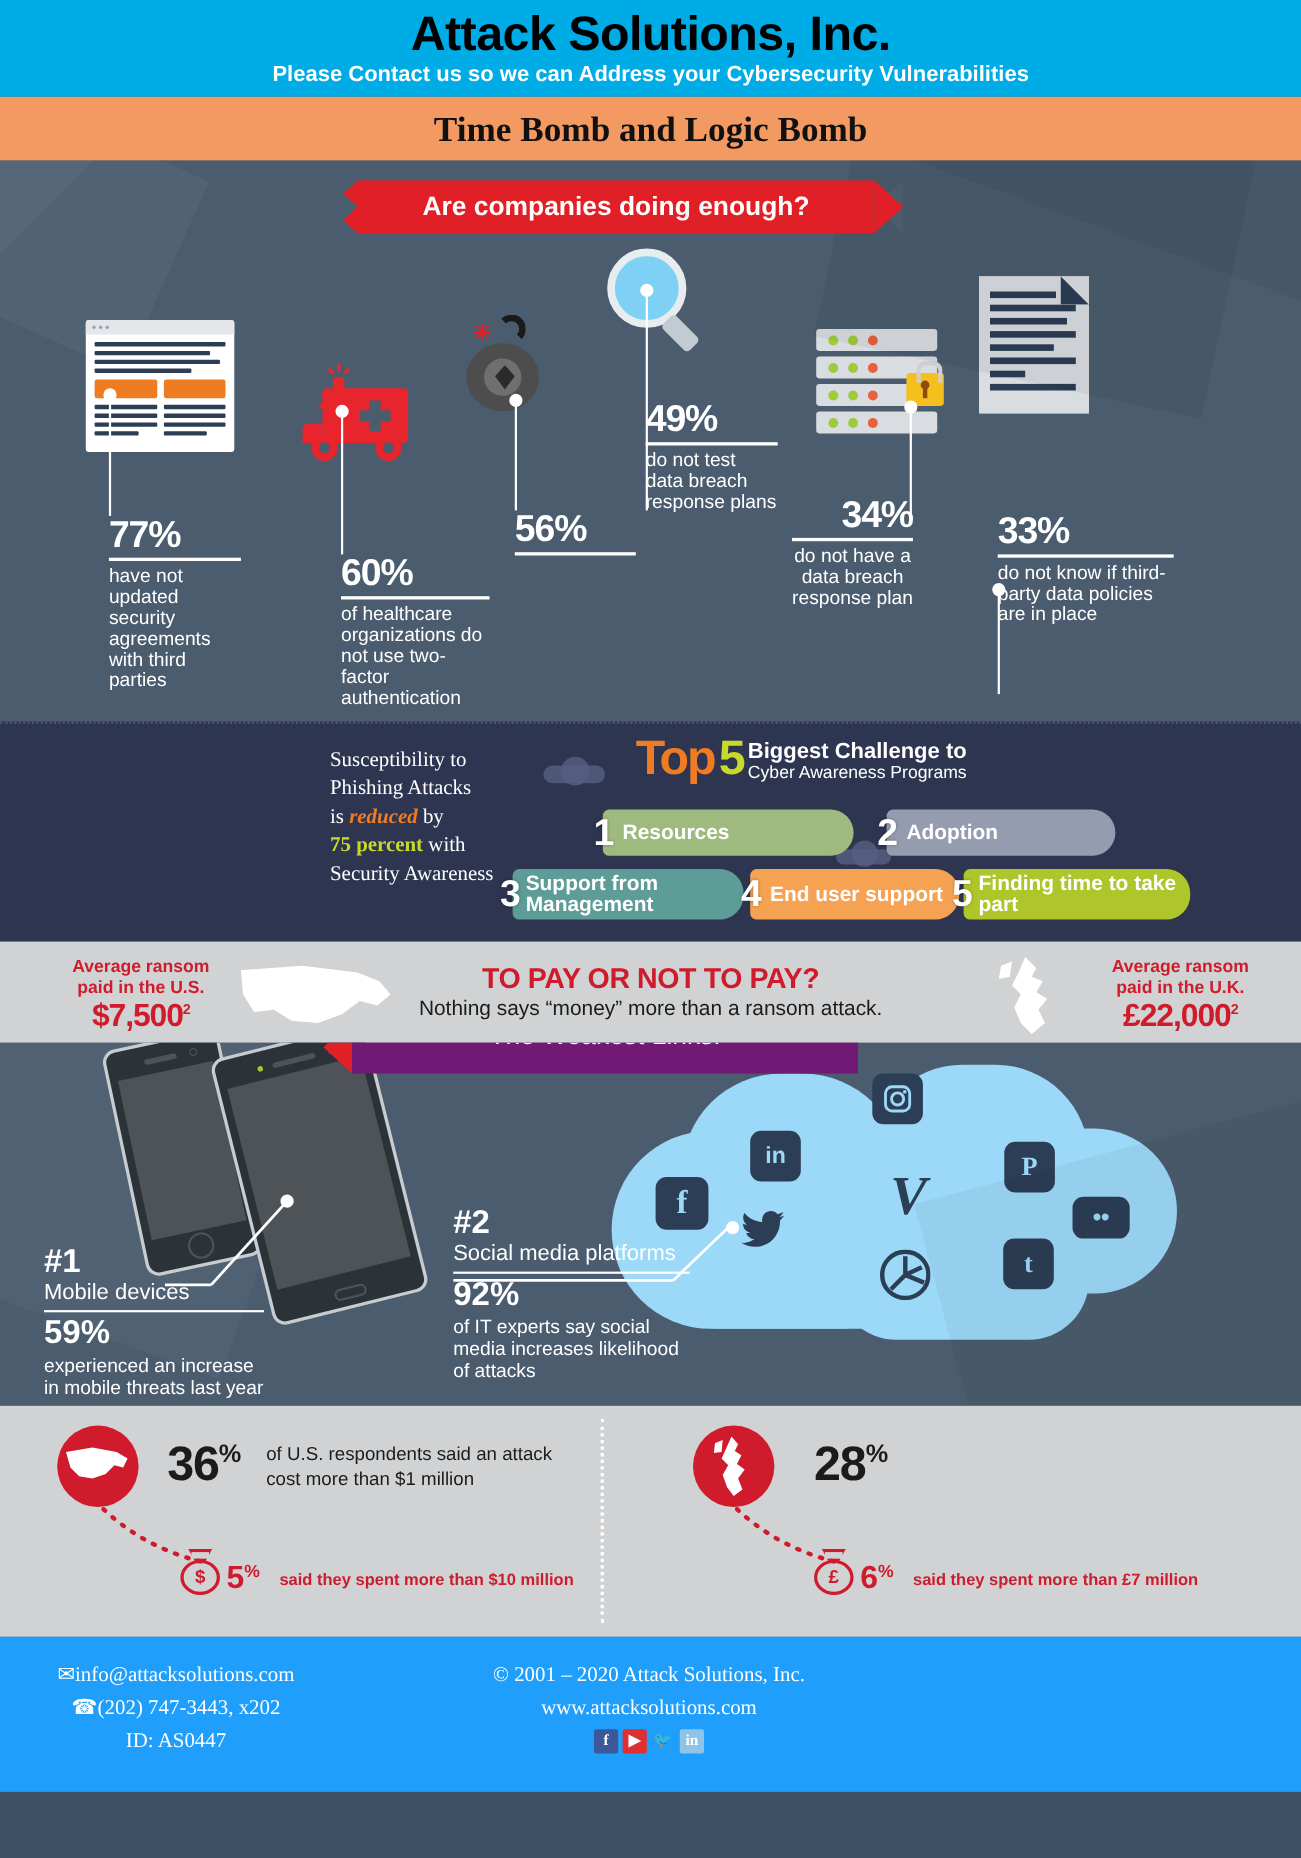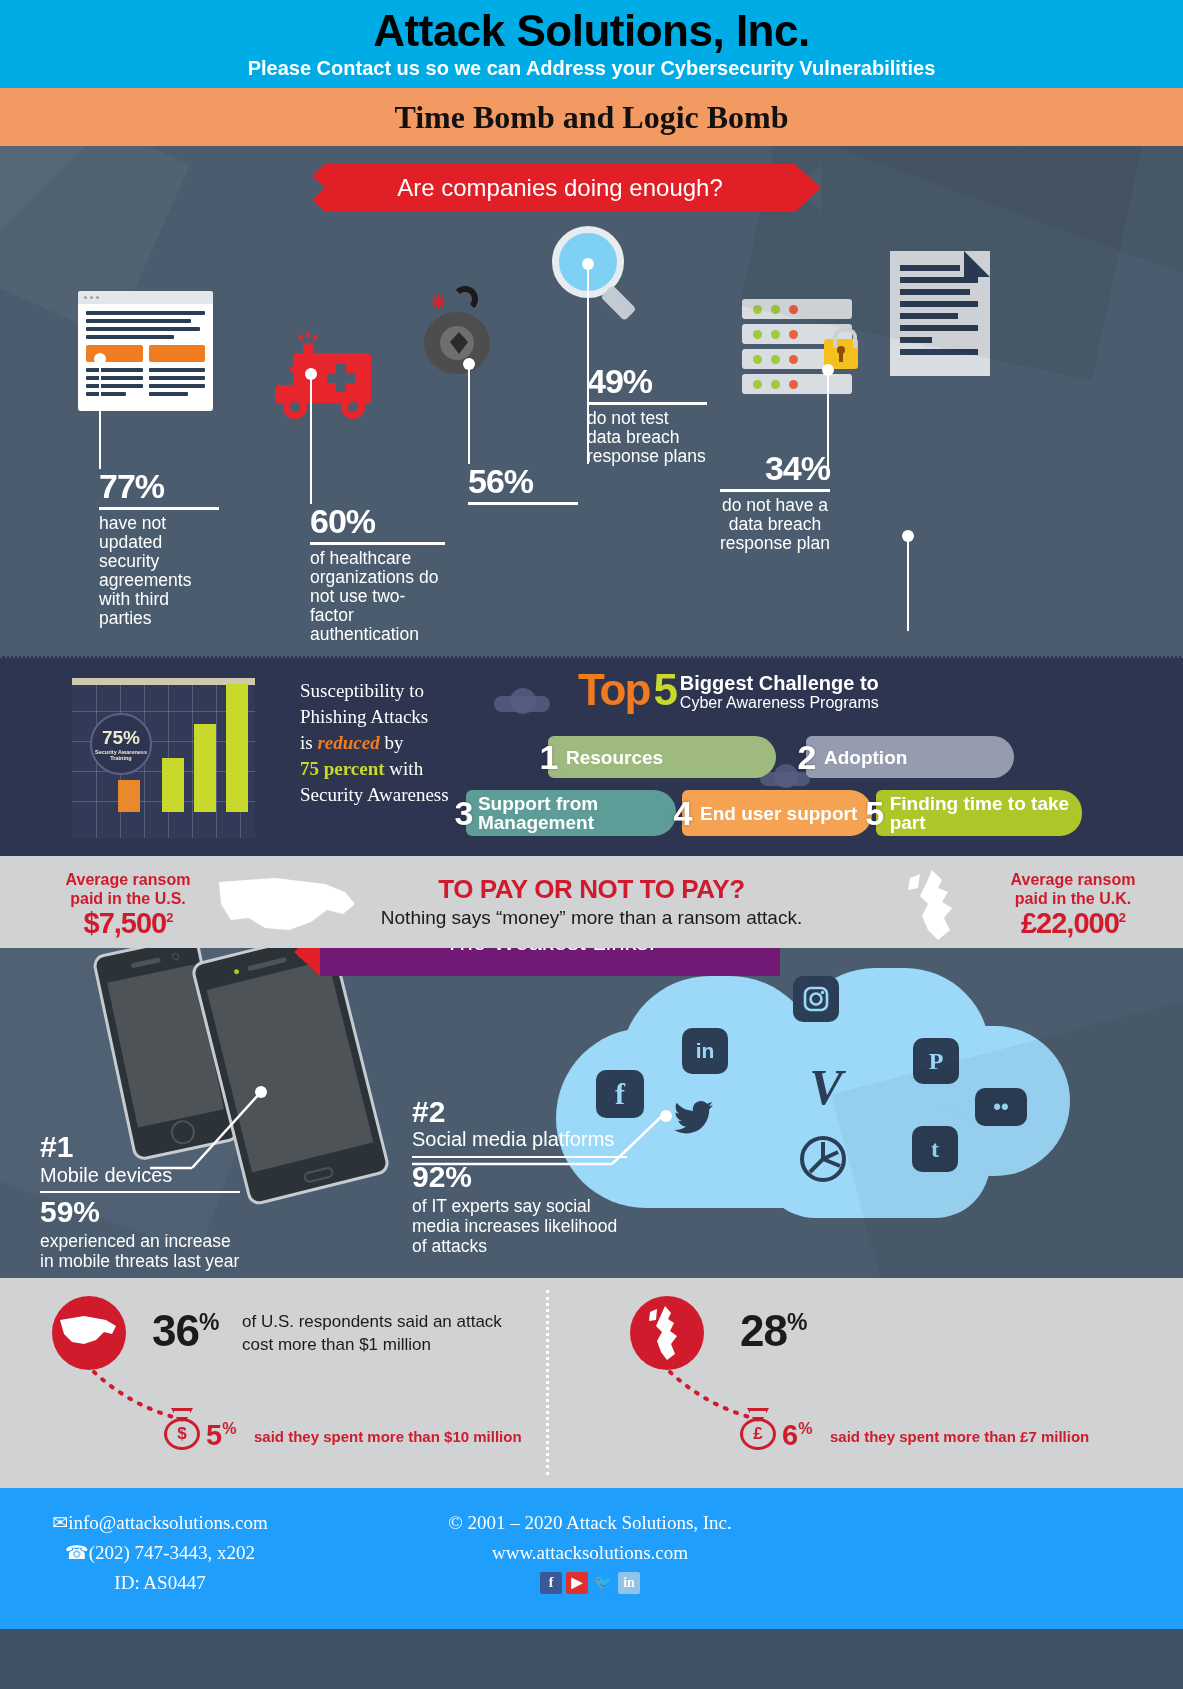--- a/index.html
+++ b/index.html
@@ -23,21 +23,21 @@
           background-image:
             linear-gradient(135deg, rgba(255,255,255,.035) 0 60px, transparent 60px),
             linear-gradient(200deg, rgba(0,0,0,.05) 0 120px, transparent 120px);
           overflow:hidden; }
   .sec1:before{ content:""; position:absolute; left:-40px; top:-30px; width:200px; height:190px;
      background:rgba(255,255,255,.04); transform:rotate(24deg); }
   .sec1:after{ content:""; position:absolute; right:60px; top:-60px; width:360px; height:260px;
      background:rgba(0,0,0,.05); transform:rotate(12deg); }
 
   .ribbon { position:absolute; left:325px; top:18px; height:48px; width:470px;
-            background:#e01f26; color:#fff; font-size:24px; font-weight:normal;
+            background:#e01f26; color:#fff; font-size:24px; font-weight:bold;
             display:flex; align-items:center; justify-content:center; z-index:4; }
   .ribbon:before{ content:""; position:absolute; left:-26px; top:0; border-style:solid;
      border-width:24px 26px 24px 0; border-color:transparent #e01f26 transparent transparent; }
   .ribbon:after{ content:""; position:absolute; right:-26px; top:0; border-style:solid;
      border-width:24px 0 24px 26px; border-color:transparent transparent transparent #e01f26; }
   .ribbon .notch-l{ position:absolute; left:-26px; top:0; width:0;height:0;
      border-style:solid; border-width:24px 0 24px 26px; border-color:transparent transparent transparent #4a5c6e; }
   .ribbon .notch-r{ position:absolute; right:-26px; top:0; width:0;height:0;
      border-style:solid; border-width:24px 26px 24px 0; border-color:transparent #4a5c6e transparent transparent; }
 
@@ -317,45 +317,28 @@
       <div class="pct" style="width:110px">56%</div>
     </div>
     <div class="stat" style="left:587px; top:218px; width:120px;">
       <div class="pct" style="width:120px">49%</div>
       <div class="lbl">do not test data breach response plans</div>
     </div>
     <div class="stat" style="left:720px; top:305px; width:110px; text-align:right;">
       <div class="pct" style="width:110px; text-align:right;">34%</div>
       <div class="lbl" style="text-align:center;">do not have a data breach response plan</div>
     </div>
+    <div class="stat" style="left:907px; top:320px; width:160px;">
+      <div class="pct" style="width:160px">33%</div>
+      <div class="lbl">do not know if third-party data policies are in place</div>
+    </div>
   </div>
 
   <div class="sec2">
 
-    <div class="chartbox">
-      <div class="grid-v" style="left:24px"></div>
-        <div class="grid-v" style="left:48px"></div>
-      <div class="grid-v" style="left:72px"></div>
-        <div class="grid-v" style="left:96px"></div>
-      <div class="grid-v" style="left:120px"></div>
-        <div class="grid-v" style="left:144px"></div>
-      <div class="grid-v" style="left:168px"></div>
-      <div class="grid-h" style="top:26px"></div>
-        <div class="grid-h" style="top:56px"></div>
-      <div class="grid-h" style="top:86px"></div>
-        <div class="grid-h" style="top:116px"></div>
-      <div class="bar-c" style="left:46px; width:22px; height:32px; background:#e8892b;"></div>
-      <div class="bar-c" style="left:90px; width:22px; height:54px; background:#c8d92b;"></div>
-      <div class="bar-c" style="left:122px; width:22px; height:88px; background:#c8d92b;"></div>
-      <div class="bar-c" style="left:154px; width:22px; height:128px; background:#c8d92b;"></div>
-      <div class="circ75">
-        <div class="big">75%</div>
-        <div class="sm">Security Awareness Training</div>
-      </div>
-    </div>
 
     <div class="phish">
       <div>Susceptibility to</div>
       <div>Phishing Attacks</div>
       <div>
         <span>is </span><span class="o">reduced</span><span> by</span>
       </div>
       <div>
         <span class="y">75 percent</span><span> with</span>
       </div>

